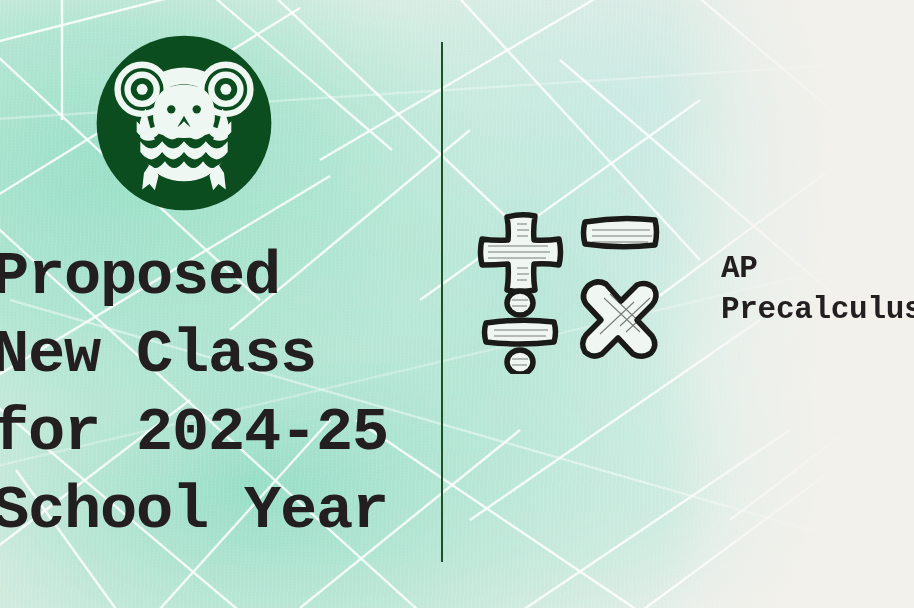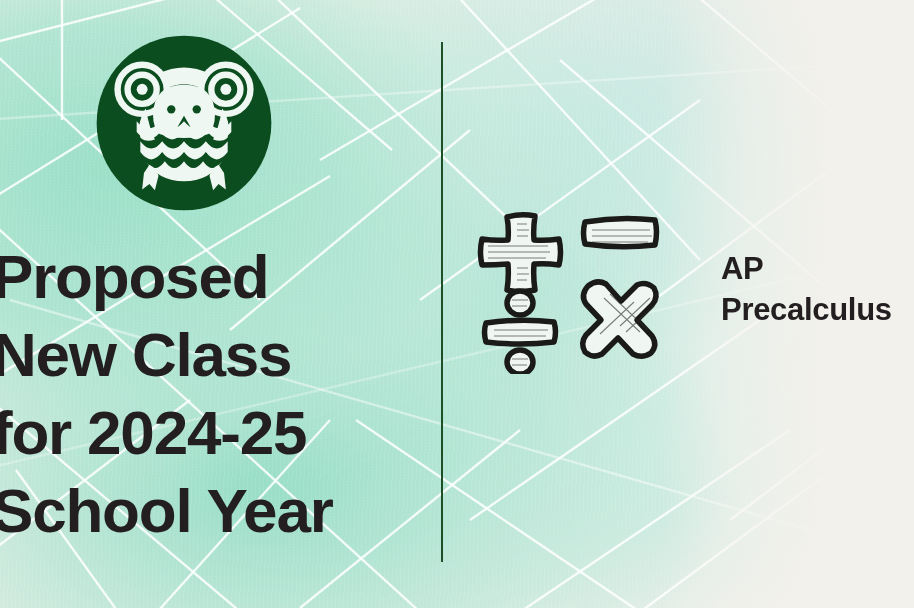--- a/index.html
+++ b/index.html
@@ -7,21 +7,21 @@
     margin: 0;
     padding: 0;
     background: #ffffff;
   }
   .canvas {
     position: relative;
     width: 914px;
     height: 608px;
     overflow: hidden;
     background: #f3f1ec;
-    font-family: Liberation Sans, sans-serif;
+    font-family: Liberation Mono, monospace;
   }
 
   
   .bg-base {
     position: absolute;
     inset: 0;
     background: #f3f1ec;
   }
   .bg-wash {
     position: absolute;

